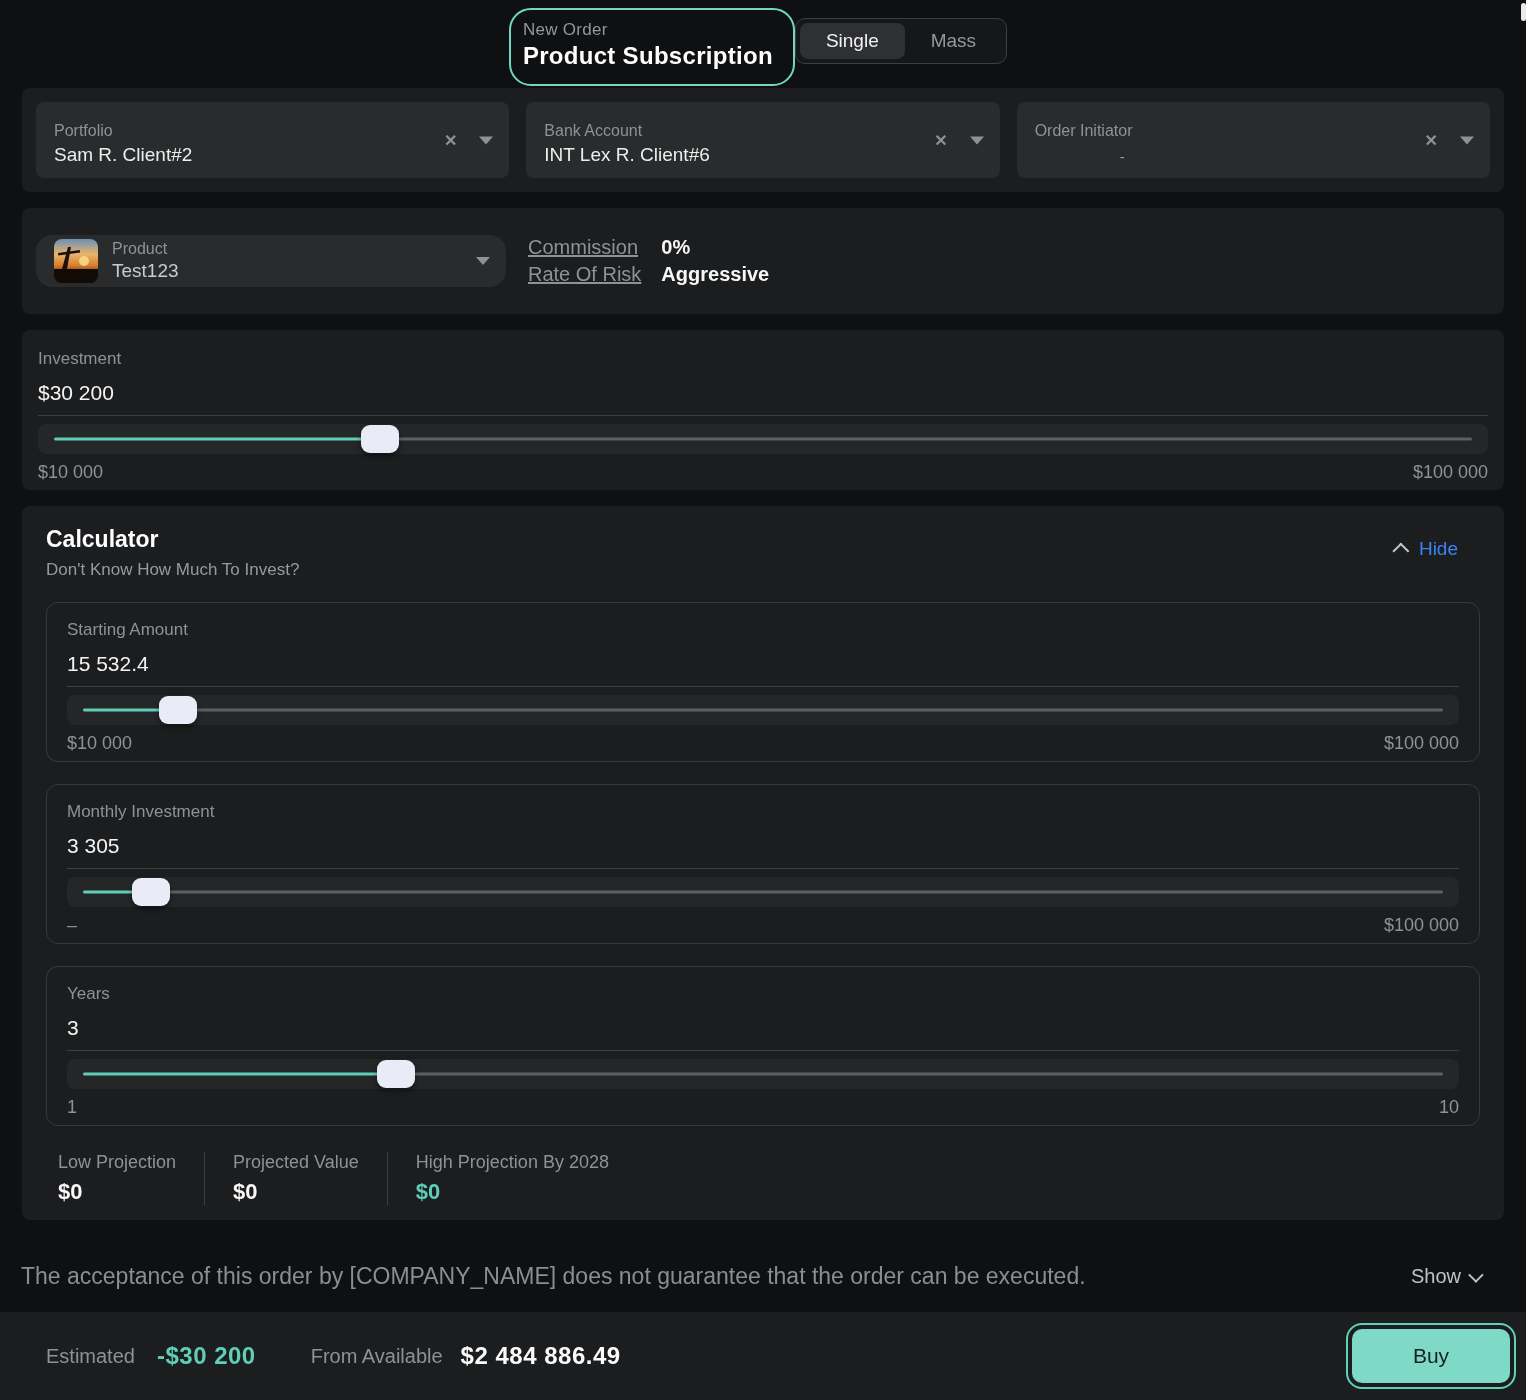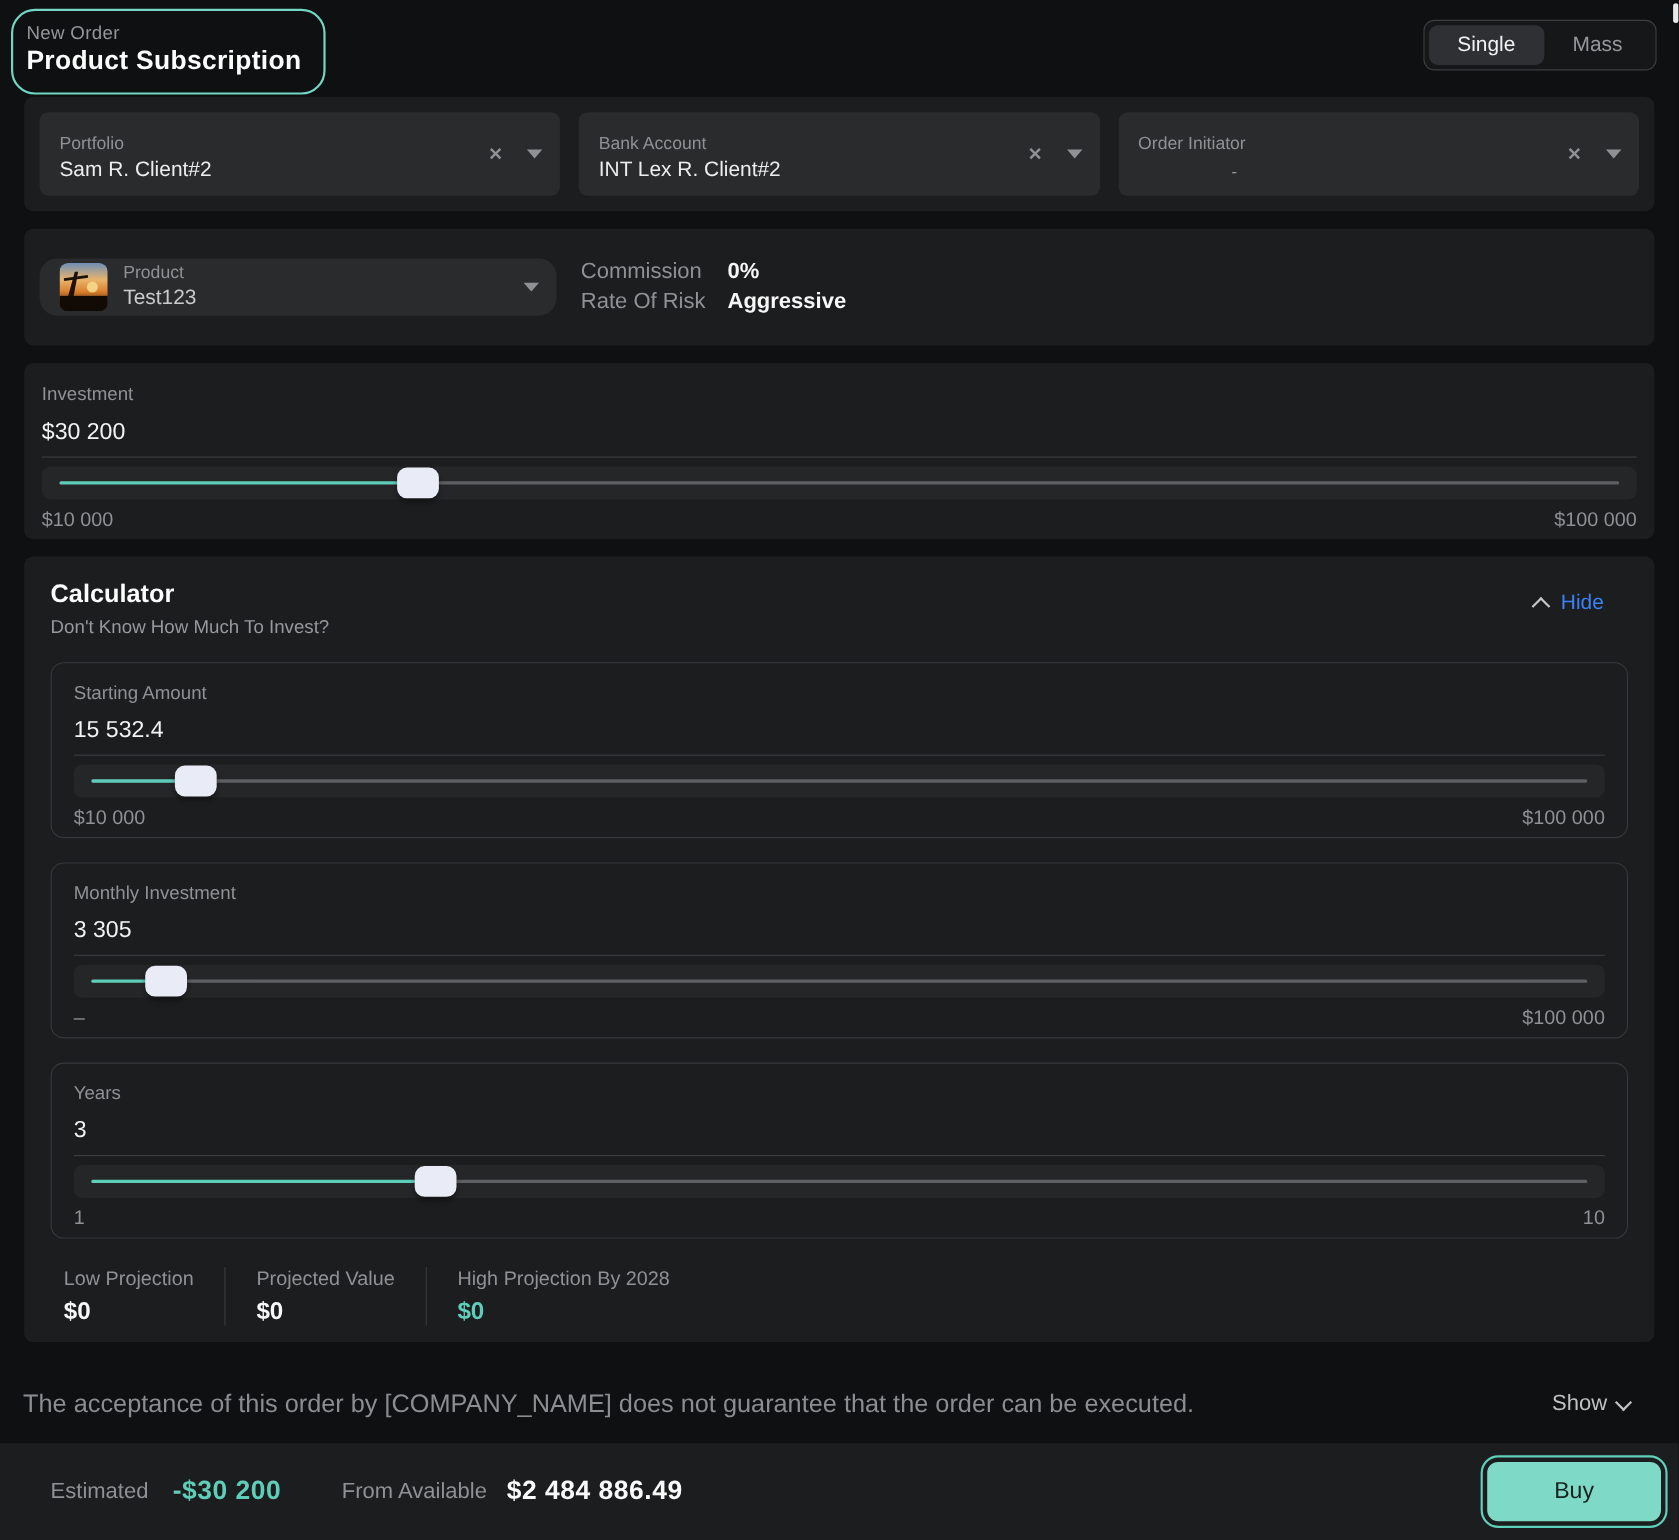--- a/index.html
+++ b/index.html
@@ -5,21 +5,21 @@
   * { margin:0; padding:0; box-sizing:border-box; }
   html,body { width:1526px; height:1400px; }
   body {
     background:#0f1011;
     font-family:"Liberation Sans", sans-serif;
     color:#f4f4f4;
     overflow:hidden;
     position:relative;
   }
   
-  .header { height:88px; display:flex; justify-content:space-between; align-items:flex-start; padding:8px 20px 0 10px; }
+  .header { height:88px; display:flex; justify-content:center; align-items:flex-start; padding:8px 20px 0 10px; }
   .title-box { border:2.5px solid #71d7c2; border-radius:22px; padding:10px 20px 14px 12px; }
   .title-sub { color:#94979a; font-size:17px; letter-spacing:.3px; }
   .title-main { color:#fdfdfd; font-size:24px; font-weight:bold; letter-spacing:.3px; margin-top:2px; }
   .toggle { margin-top:10px; display:flex; align-items:center; border:1px solid #3c3e40; border-radius:10px; padding:4px; background:#161718; }
   .toggle-opt { font-size:19px; color:#95989a; padding:7px 26px; border-radius:8px; cursor:pointer; }
   .toggle-opt.active { background:#2e3033; color:#f2f2f2; }
   .scroll-sliver { position:absolute; top:3px; right:0; width:5px; height:18px; background:#e9e9e9; border-radius:3px; }
 
   
   .panel { background:#1c1d1f; border-radius:8px; margin:0 22px; }
@@ -34,21 +34,21 @@
   .x-icon { color:#8f9294; font-size:16px; font-weight:bold; cursor:pointer; }
   .caret { width:0; height:0; border-left:7px solid transparent; border-right:7px solid transparent; border-top:8px solid #8f9294; cursor:pointer; }
 
   
   .product-row { height:106px; display:flex; align-items:center; padding:14px; margin-bottom:16px; }
   .product-select { width:470px; height:52px; background:#2a2b2d; border-radius:16px; display:flex; align-items:center; padding:0 18px; position:relative; cursor:pointer; }
   .product-thumb { width:44px; height:44px; border-radius:8px; overflow:hidden; flex:0 0 44px; margin-right:14px; }
   .product-texts .select-value { margin-top:2px; color:#c9cbcd; }
   .product-info { display:flex; margin-left:22px; gap:20px; align-items:center; }
   .info-labels { display:flex; flex-direction:column; gap:4px; }
-  .info-label { color:#8f9294; font-size:20px; }
+  .info-label { color:#8f9294; font-size:20px;text-decoration:underline; }
   .info-values { display:flex; flex-direction:column; gap:4px; }
   .info-value { color:#f7f7f7; font-size:20px; font-weight:bold; }
 
   
   .amount-label { color:#8f9294; font-size:17px; }
   .amount-value { color:#f3f3f3; font-size:21px; margin-top:12px; padding-bottom:10px; border-bottom:1px solid #3c3e40; cursor:text; }
   .slider { position:relative; height:30px; background:#242628; border-radius:8px; margin-top:8px; }
   .slider .track { position:absolute; left:16px; right:16px; top:0; bottom:0; }
   .slider .fill { position:absolute; top:50%; transform:translateY(-50%); left:0; width:calc(var(--p)*1%); height:3px; background:#5fceb9; border-radius:2px; }
   .slider .rest { position:absolute; top:50%; transform:translateY(-50%); left:calc(var(--p)*1%); right:0; height:3px; background:#5d6062; border-radius:2px; }
@@ -108,21 +108,21 @@
   <div class="select-field">
     <div class="select-label">Portfolio</div>
     <div class="select-value">Sam R. Client#2</div>
     <div class="field-controls">
       <span class="x-icon">✕</span>
       <span class="caret"></span>
     </div>
   </div>
   <div class="select-field">
     <div class="select-label">Bank Account</div>
-    <div class="select-value">INT Lex R. Client#2</div>
+    <div class="select-value">INT Lex R. Client#6</div>
     <div class="field-controls">
       <span class="x-icon">✕</span>
       <span class="caret"></span>
     </div>
   </div>
   <div class="select-field">
     <div class="select-label">Order Initiator</div>
     <div class="select-value dim">-</div>
     <div class="field-controls">
       <span class="x-icon">✕</span>

